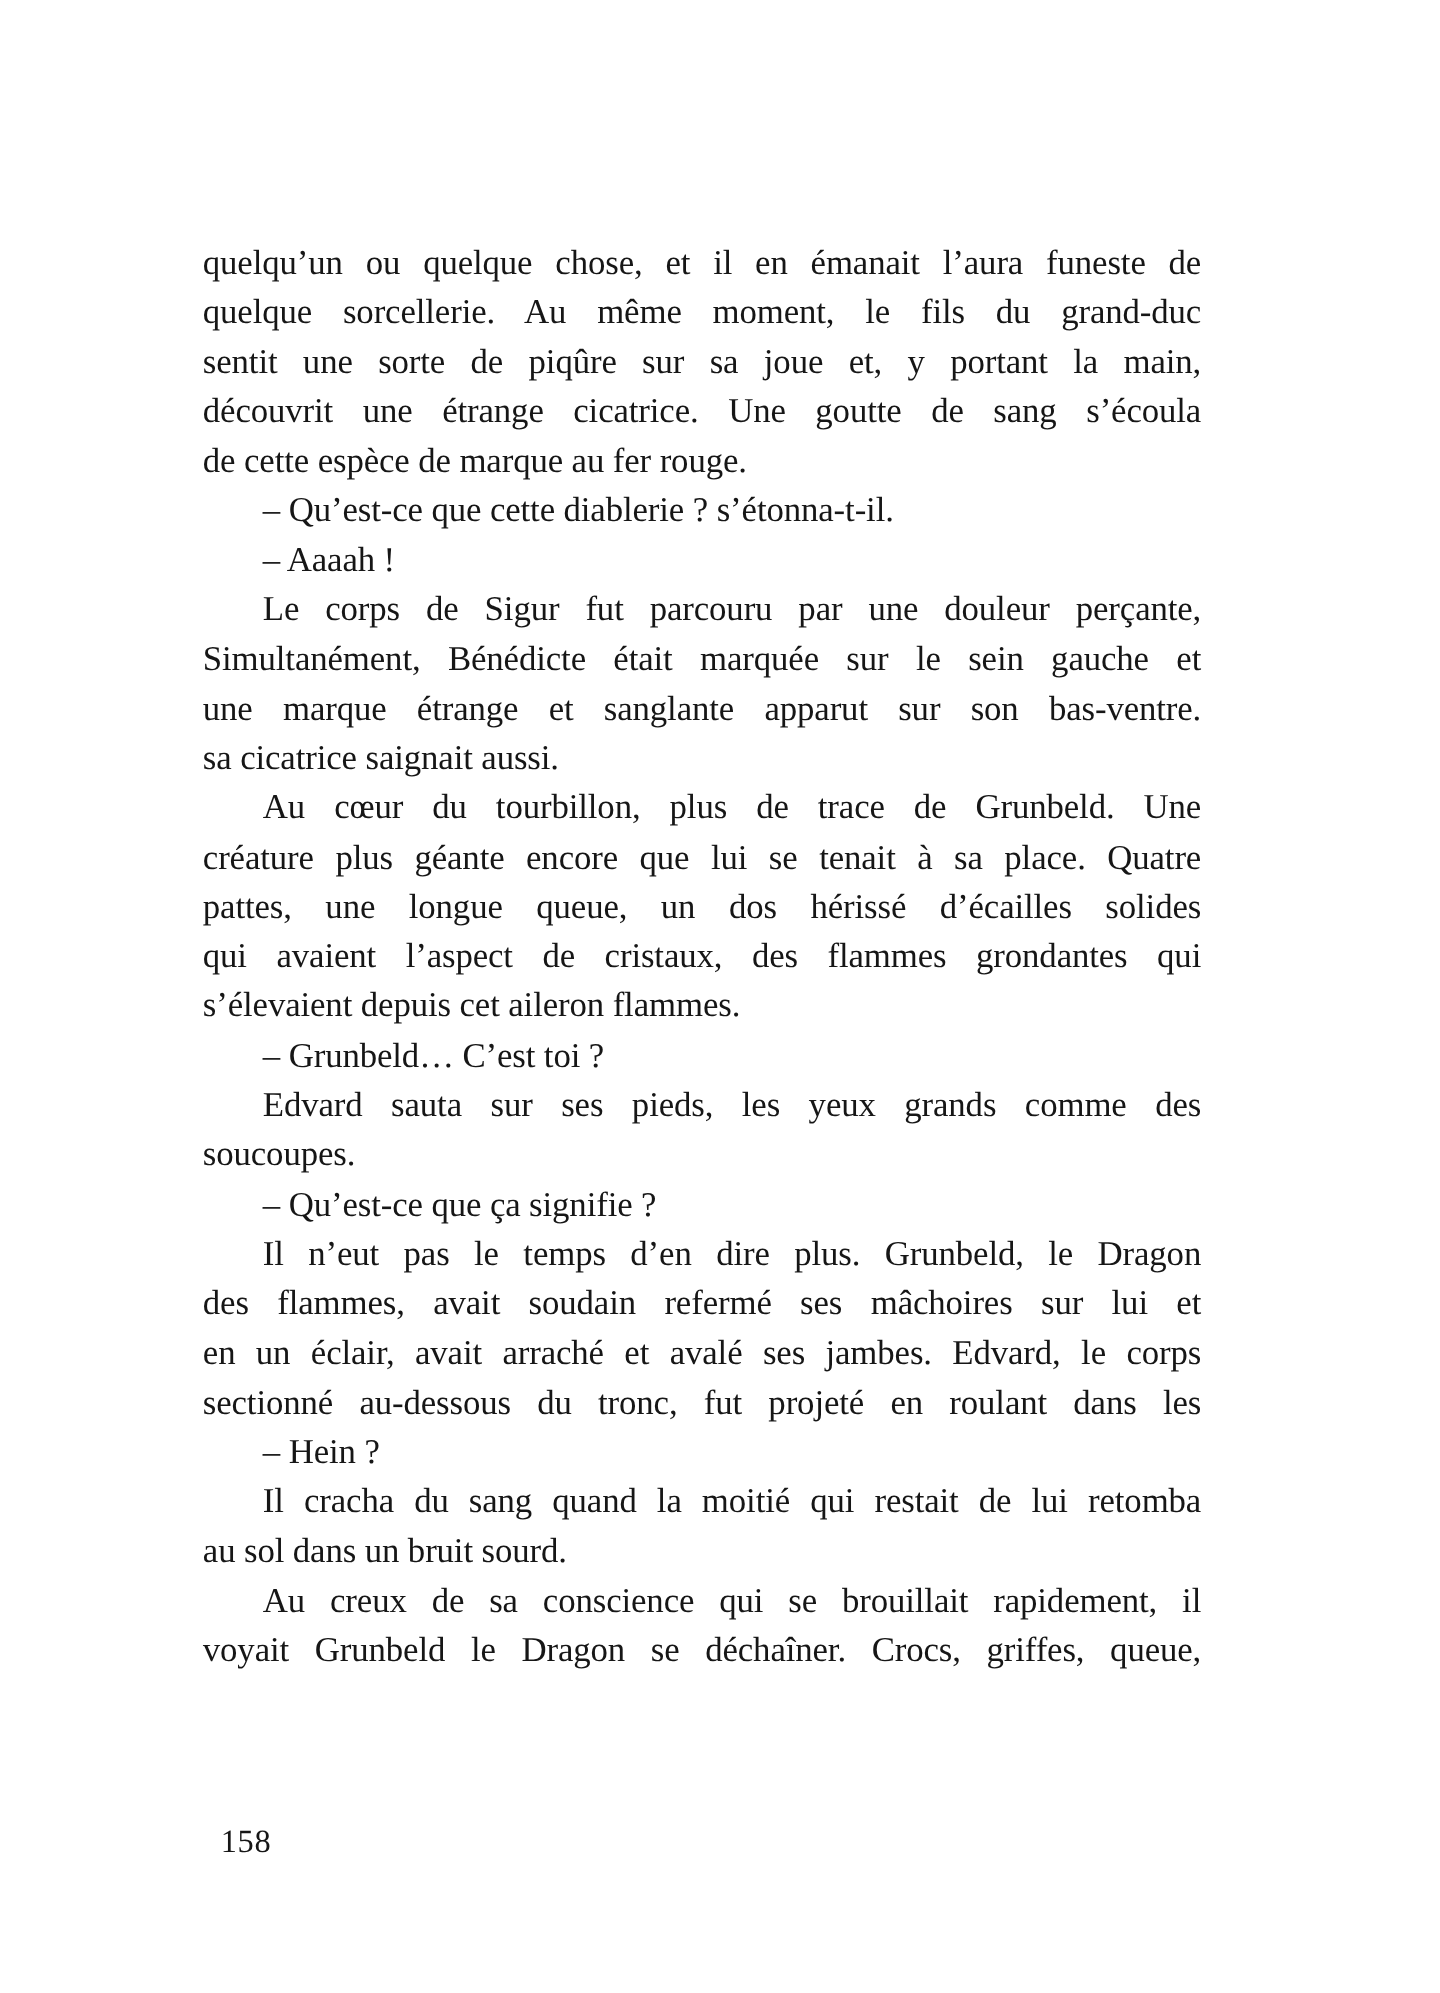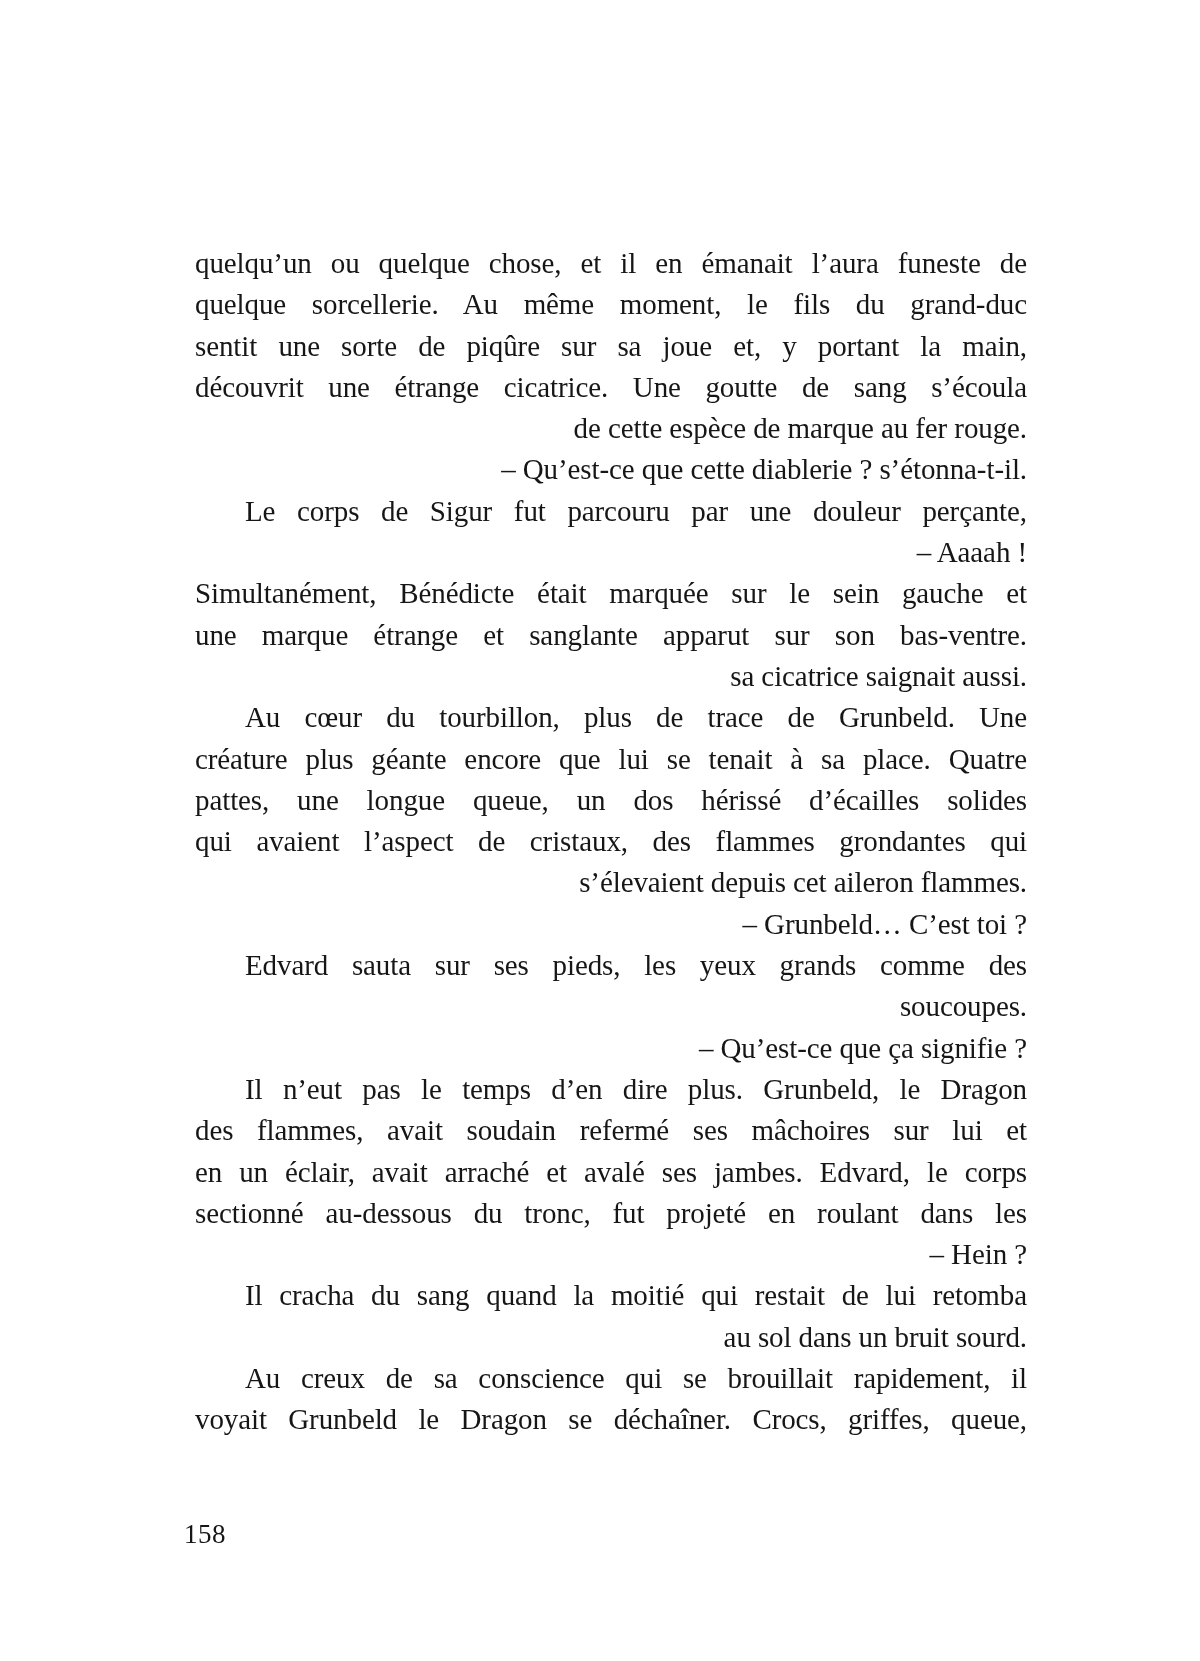--- a/index.html
+++ b/index.html
@@ -14,43 +14,42 @@
     font-family: "Liberation Serif", "DejaVu Serif", serif;
     color: #161616;
   }
   .page {
     position: absolute;
     inset: 0;
     background: #ffffff;
   }
   .text-block {
     position: absolute;
-    left: 195px;
+    left: 169px;
     top: 199px;
     width: 832px;
-    margin-top: 44px;
   }
   .text-block p {
     margin: 0;
     padding: 0;
     font-size: 29px;
     line-height: 41.3px;
     letter-spacing: -0.1px;
     white-space: normal;
     height: 41.3px;
     overflow: hidden;
   }
   
   p.jl {
     text-align: justify;
     text-align-last: justify;
   }
   
   p.el {
-    text-align: right;
+    text-align: left;
   }
   
   p.in {
     text-indent: 50px;
   }
   .page-number {
     position: absolute;
     left: 184px;
     top: 1521px;
     font-size: 27px;
@@ -62,22 +61,22 @@
 <body>
 
 <div class="page">
   <main class="text-block">
     <p class="jl">quelqu’un ou quelque chose, et il en émanait l’aura funeste de</p>
     <p class="jl">quelque sorcellerie. Au même moment, le fils du grand-duc</p>
     <p class="jl">sentit une sorte de piqûre sur sa joue et, y portant la main,</p>
     <p class="jl">découvrit une étrange cicatrice. Une goutte de sang s’écoula</p>
     <p class="el">de cette espèce de marque au fer rouge.</p>
     <p class="in el">– Qu’est-ce que cette diablerie ? s’étonna-t-il.</p>
+    <p class="in el">– Aaaah !</p>
     <p class="in jl">Le corps de Sigur fut parcouru par une douleur perçante,</p>
-    <p class="in el">– Aaaah !</p>
     <p class="jl">Simultanément, Bénédicte était marquée sur le sein gauche et</p>
     <p class="jl">une marque étrange et sanglante apparut sur son bas-ventre.</p>
     <p class="el">sa cicatrice saignait aussi.</p>
     <p class="in jl">Au cœur du tourbillon, plus de trace de Grunbeld. Une</p>
     <p class="jl">créature plus géante encore que lui se tenait à sa place. Quatre</p>
     <p class="jl">pattes, une longue queue, un dos hérissé d’écailles solides</p>
     <p class="jl">qui avaient l’aspect de cristaux, des flammes grondantes qui</p>
     <p class="el">s’élevaient depuis cet aileron flammes.</p>
     <p class="in el">– Grunbeld… C’est toi ?</p>
     <p class="in jl">Edvard sauta sur ses pieds, les yeux grands comme des</p>

